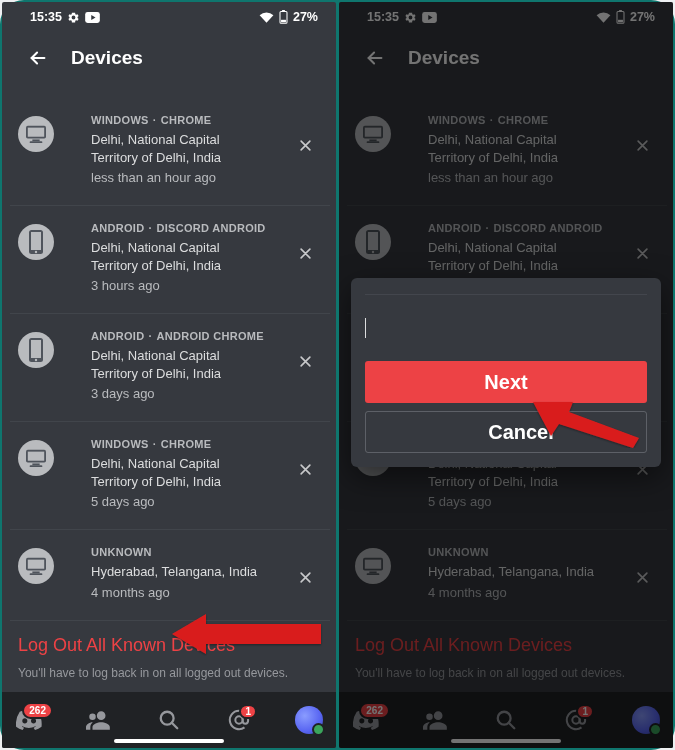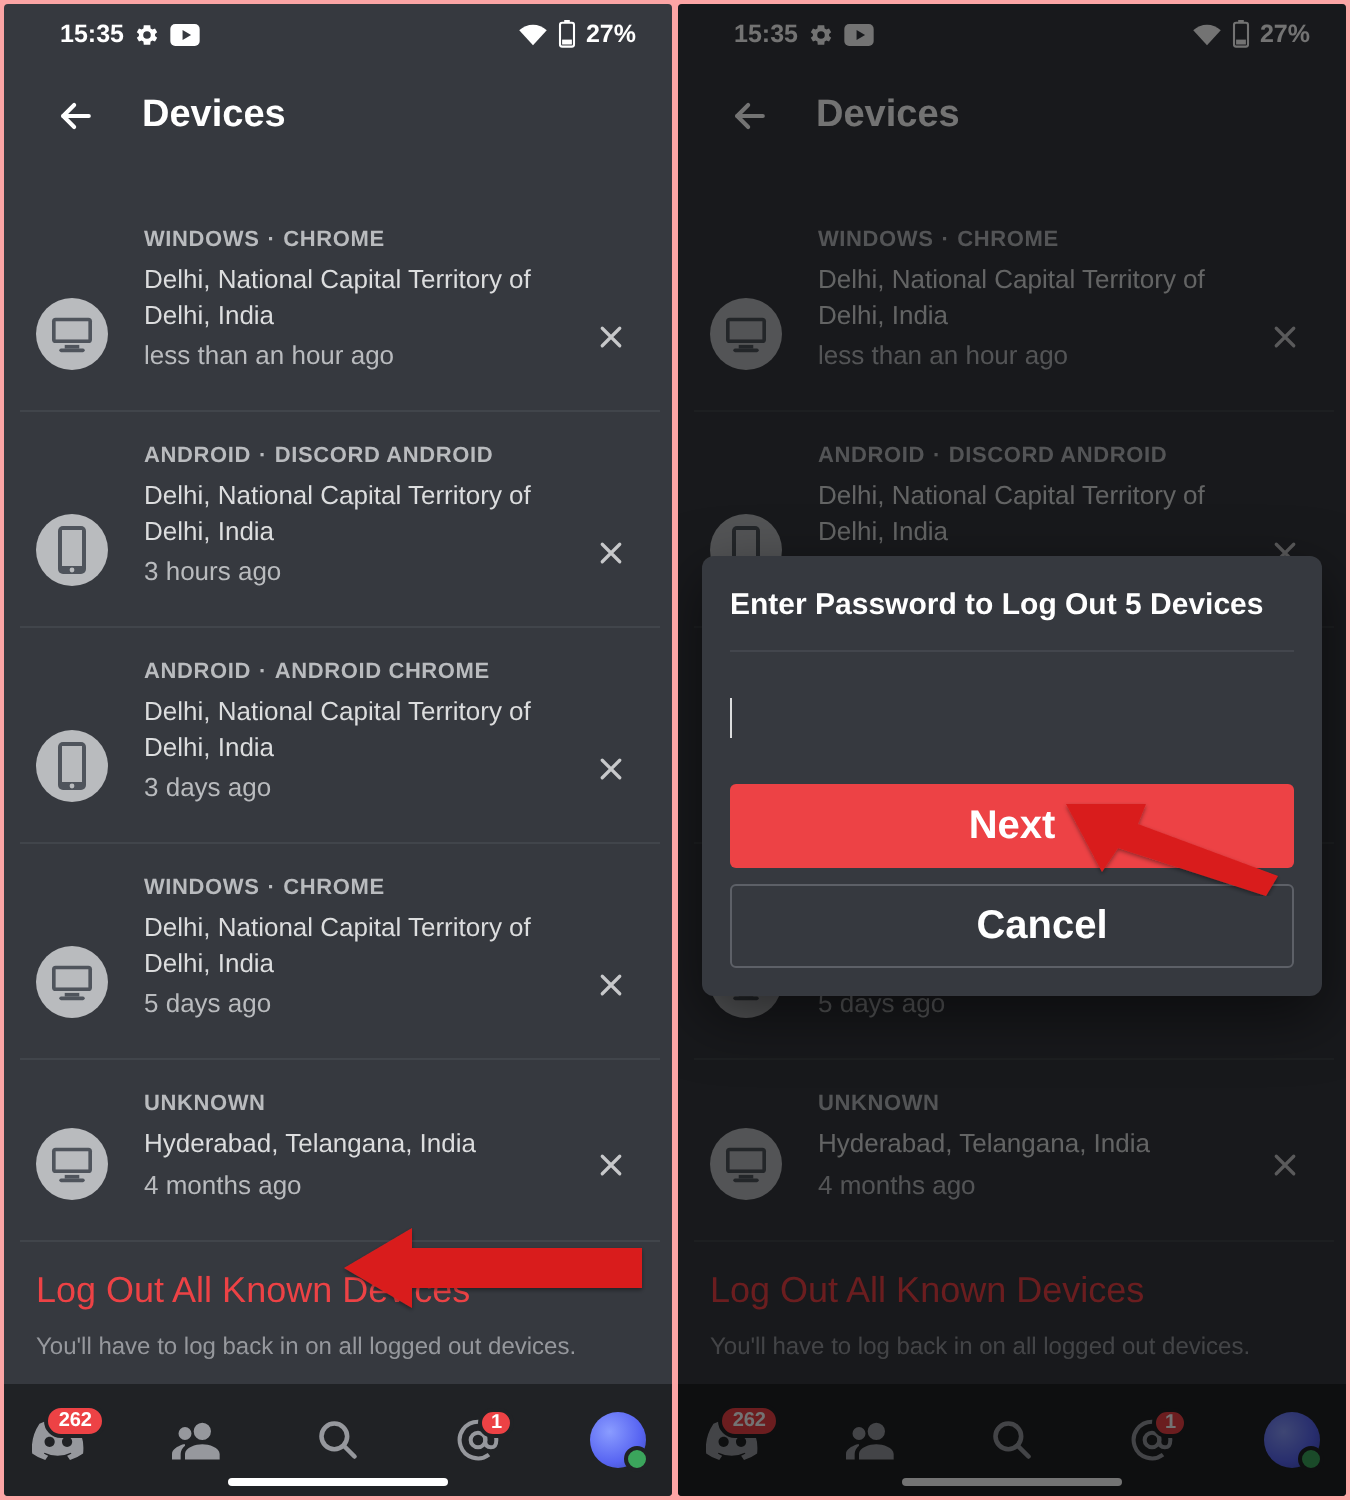--- a/index.html
+++ b/index.html
@@ -1,19 +1,19 @@
 <!DOCTYPE html>
 <html><head>
 <meta charset="utf-8">
 <style>
   * { box-sizing: border-box; margin: 0; padding: 0; }
   html, body { background: #eef0f2; font-family: -apple-system, Helvetica, Arial, sans-serif; }
   .canvas {
     width: 675px; height: 750px; position: relative; margin: 0 auto;
-    display: flex; gap: 3px; background: #fca5a5; padding: 2px;
+    display: flex; gap: 3px; background: #0f766e; padding: 2px; border-radius: 24px;
   }
   .phone {
     width: 335px; height: 746px; background: #36393f; position: relative;
     border-radius: 2px; overflow: hidden; display: flex; flex-direction: column;
     color: #dcddde;
   }
   
   .statusbar {
     height: 30px; display: flex; align-items: center; justify-content: space-between;
     padding: 0 18px 0 28px; font-size: 12.5px; font-weight: 600; color: #fff;
@@ -21,22 +21,23 @@
   .sb-left, .sb-right { display: flex; align-items: center; gap: 5px; }
   .sb-right svg { display: block; }
   
   .titlebar {
     height: 52px; display: flex; align-items: center; gap: 22px; padding: 0 25px;
   }
   .title { color: #fff; font-size: 19px; font-weight: 700; }
   
   .list { flex: 1; overflow: hidden; padding: 0 6px 0 8px; }
   .row {
-    display: flex; align-items: flex-end; padding: 16px 8px 20px 8px;
+    display: flex; align-items: flex-start; padding: 16px 8px 20px 8px;
     border-top: 1px solid rgba(79,84,92,.45);
+    gap: 19px;
   }
   .row:first-child { border-top: none; margin-top: 14px; }
   .dev-icon {
     width: 36px; height: 36px; border-radius: 50%; background: #b9bbbe;
     flex: 0 0 36px; display: flex; align-items: center; justify-content: center;
     margin-right: 18px; margin-top: 2px;
   }
   .dev-body { flex: 1; min-width: 0; }
   .dev-platform { font-size: 11px; font-weight: 700; color: #b9bbbe; letter-spacing: .3px; margin-bottom: 5px; }
   .sep-dot { margin: 0 4px; }
@@ -455,21 +456,20 @@
       </div>
       <div class="nav-item">
         <div class="avatar"></div>
       </div>
       <div class="home-ind"></div>
     </div>
 
     <div class="dim"></div>
 
     <div class="modal">
-      <div class="modal-title">Enter Password to Log Out 5 Devices</div>
       <div class="modal-sep"></div>
       <div class="modal-input">
         <div class="caret"></div>
       </div>
       <div class="btn btn-primary">Next</div>
       <div class="btn btn-secondary">Cancel</div>
     </div>
 
     <svg class="arrow2" width="120" height="60" viewBox="0 0 120 60">
       <defs>

